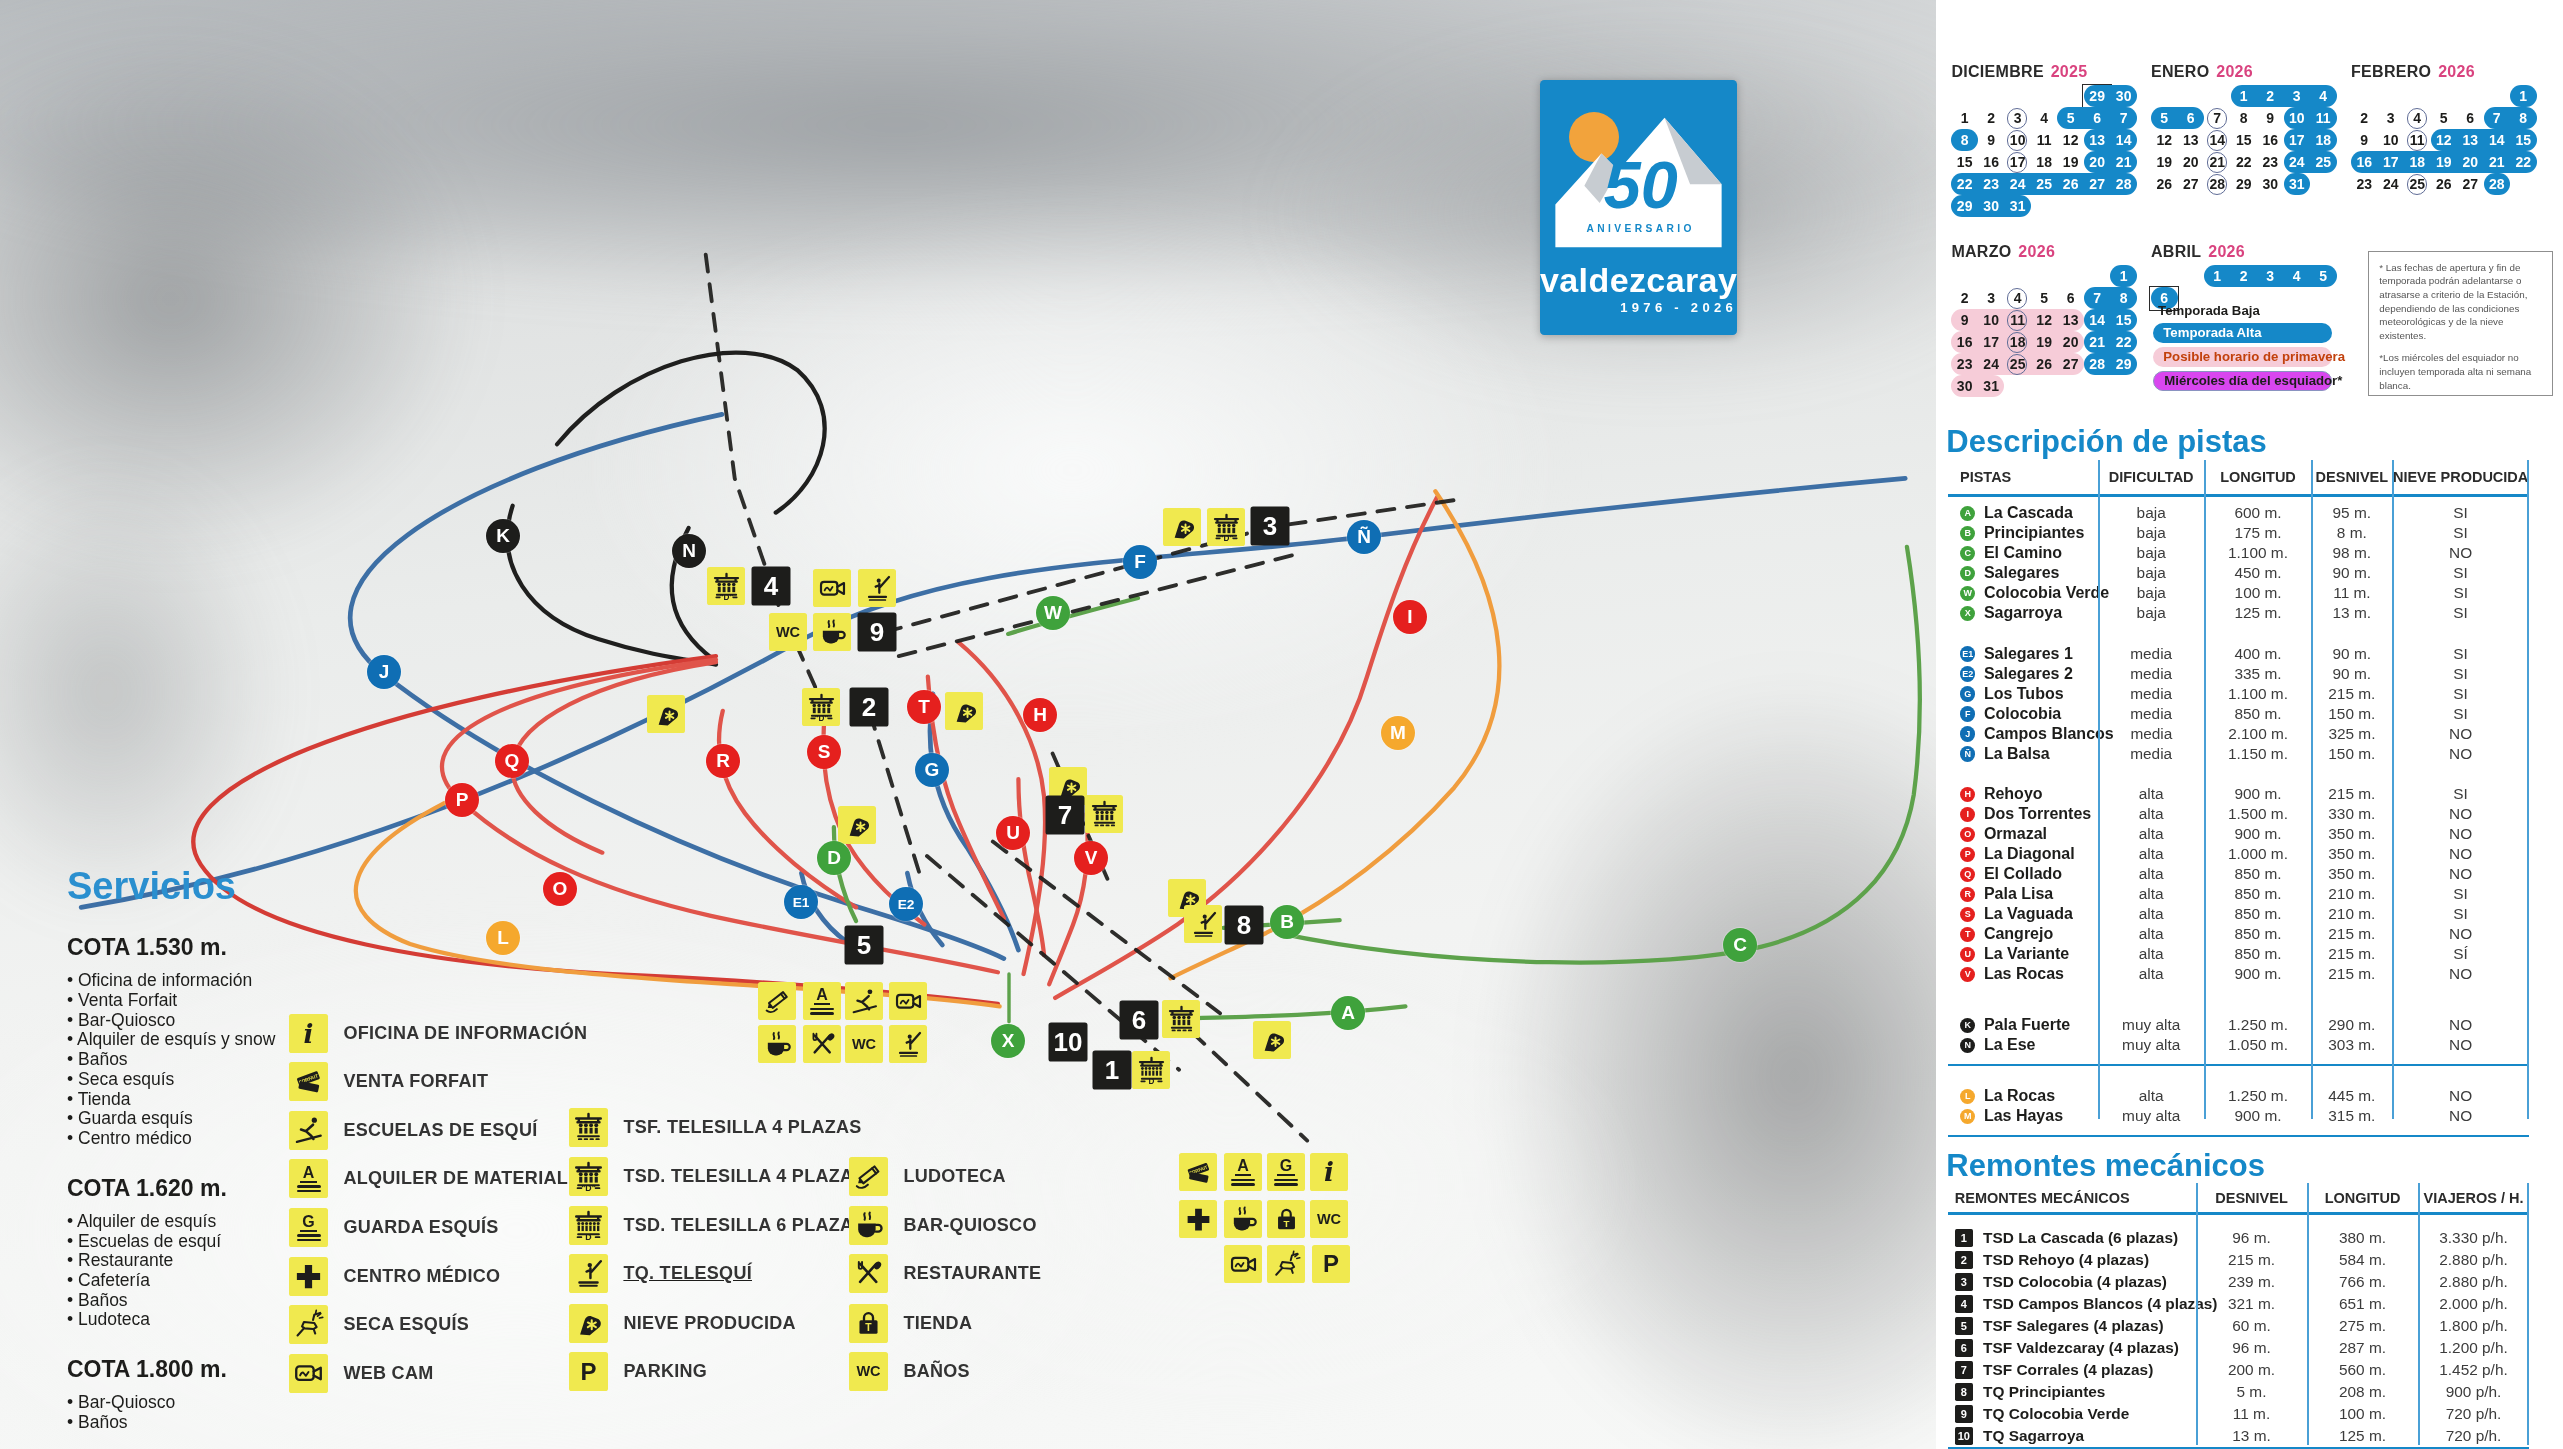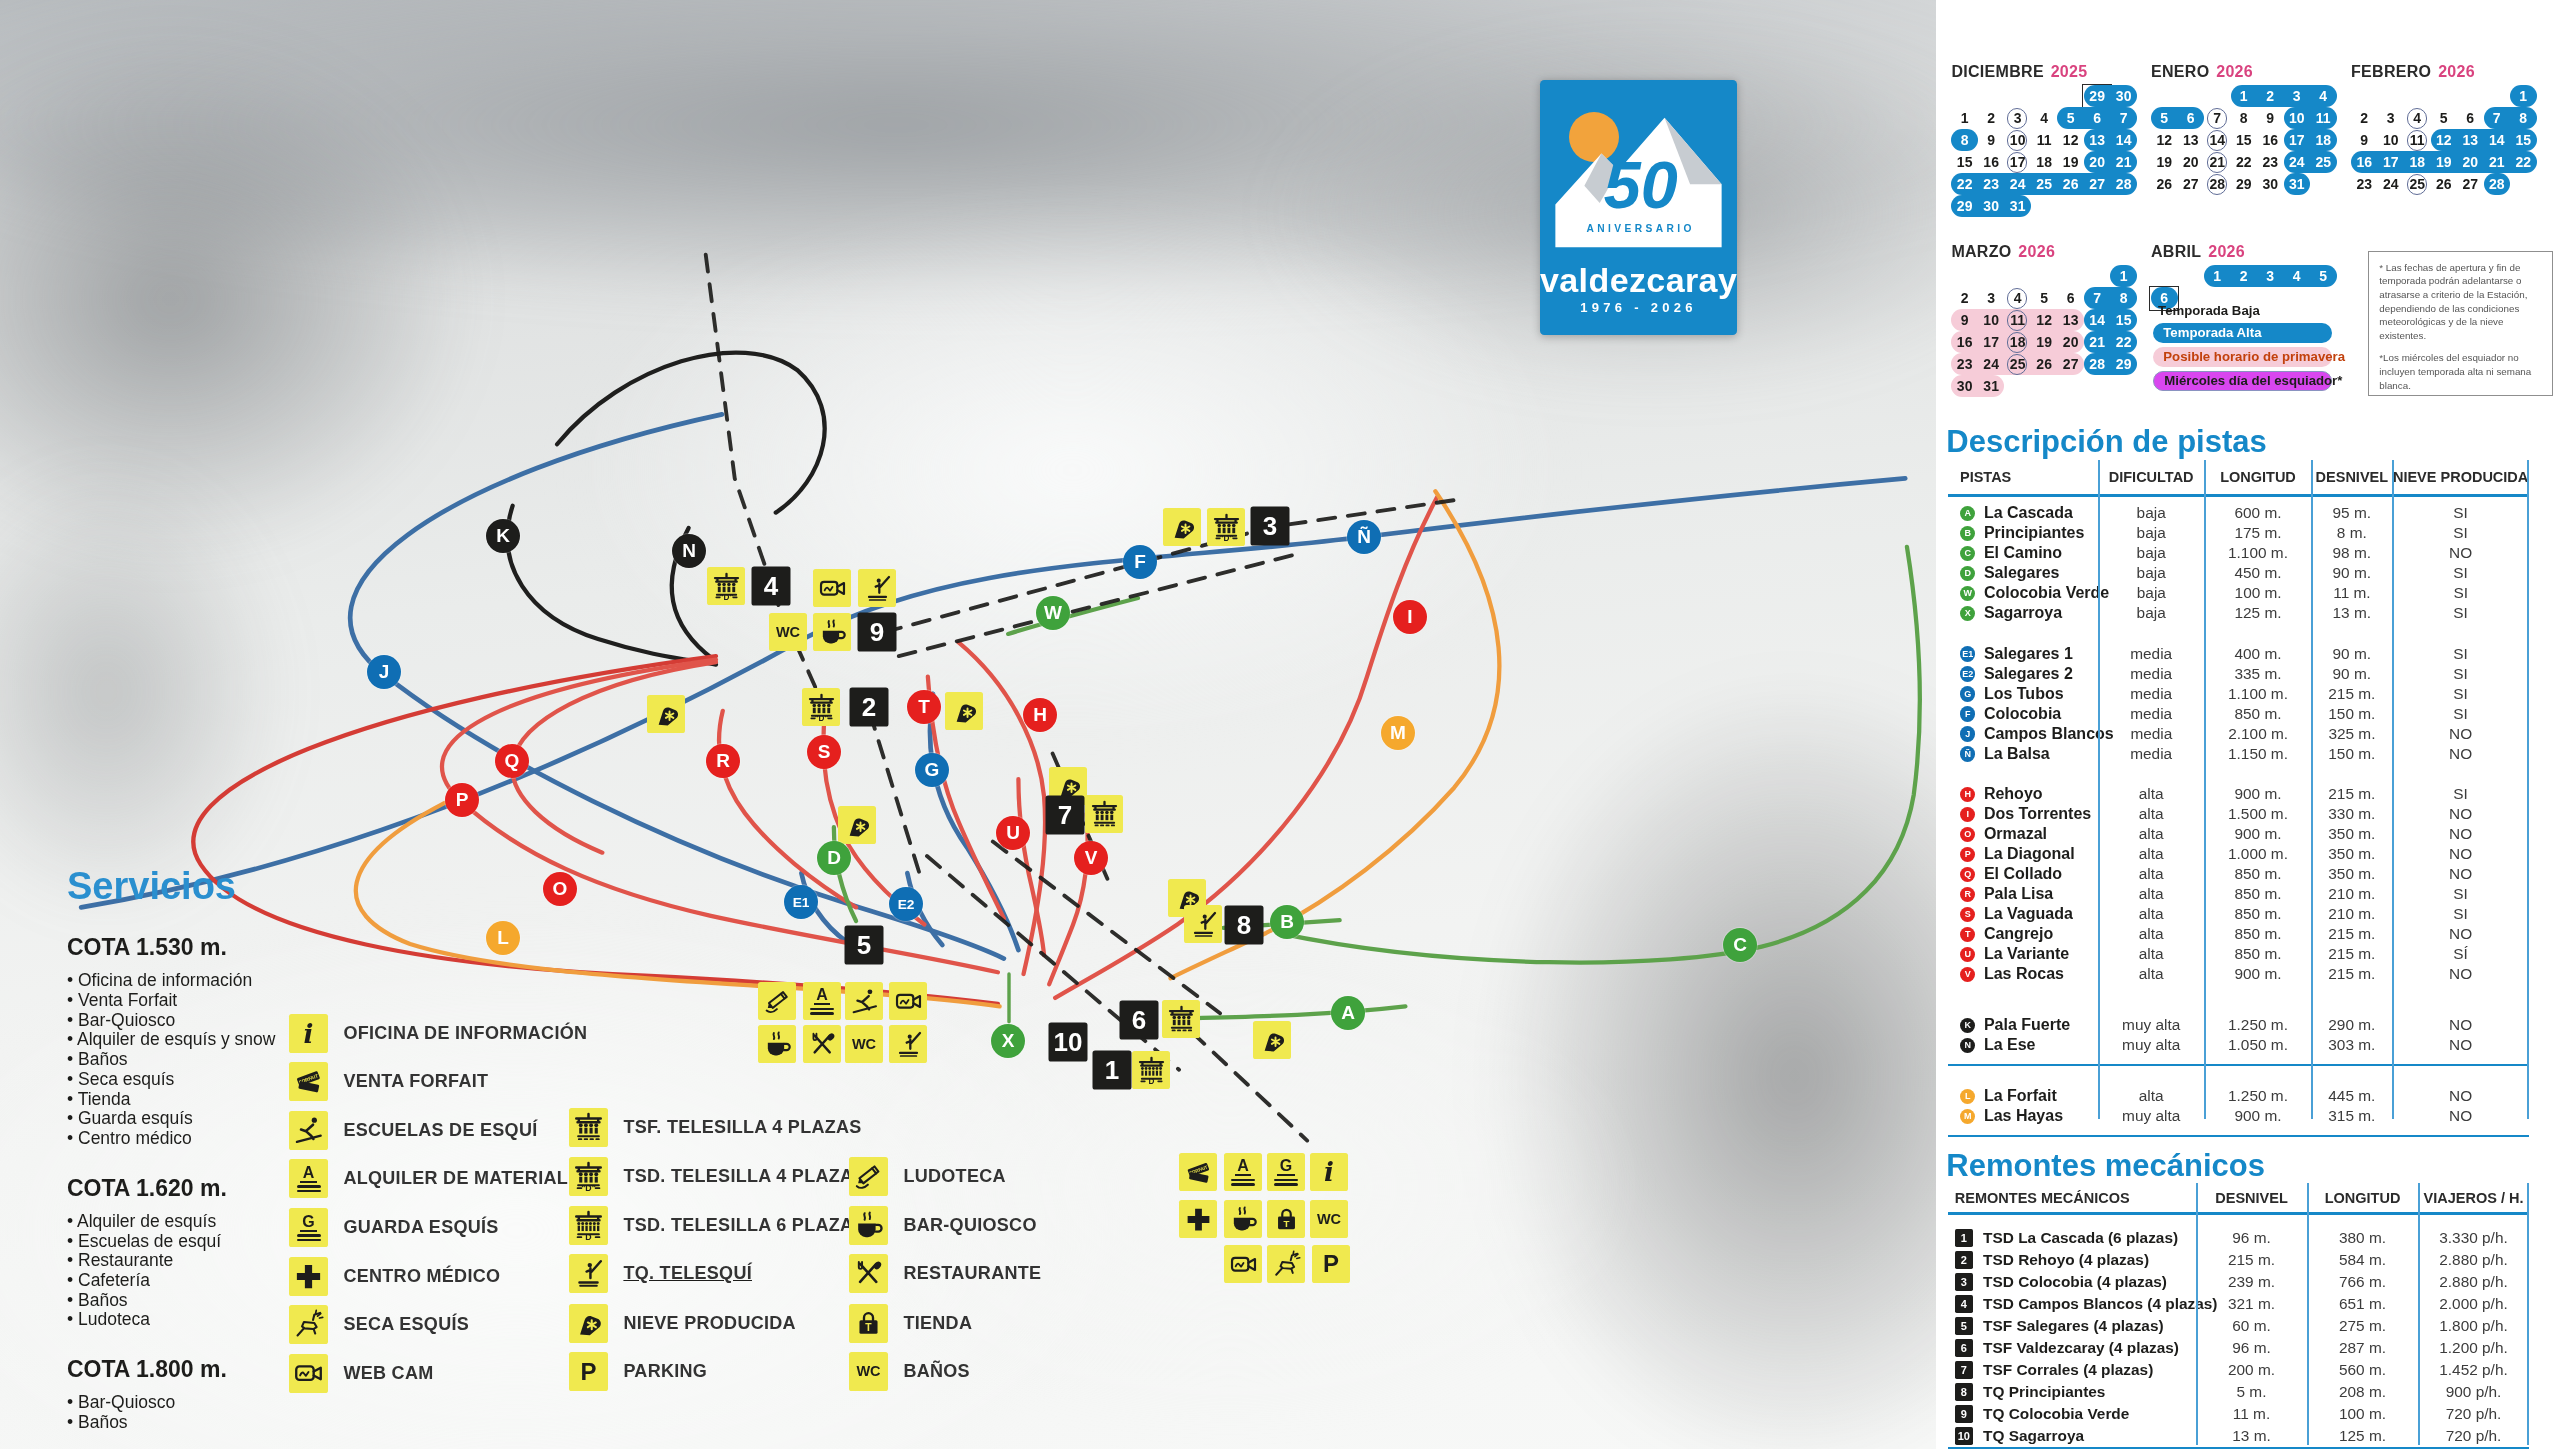--- a/index.html
+++ b/index.html
@@ -36,21 +36,21 @@
   #servicios h1{margin:0;font-size:38px;color:#2a8fcf;font-weight:bold}
   .cota{font-size:23px;font-weight:bold;margin:26px 0 10.3px}
   .svc-list{margin:0;padding:0}
   .svc-list li{list-style:none;font-size:17.5px;line-height:19.7px;color:#1d1d1b}
   .svc-list li::before{content:"•  "}
   
   #logo{position:absolute;left:1540px;top:80px;width:197px;height:255px;background:#1588c8;border-radius:4.3px;
         z-index:8;box-shadow:0 1.7px 8.5px rgba(0,0,0,.25)}
   #logo .sun{position:absolute;left:29px;top:32px;width:50px;height:50px;border-radius:50%;background:#f2a33c}
   #logo .logoname{position:absolute;left:0;top:181px;width:100%;text-align:center;color:#fff;font-size:34px;font-weight:bold;letter-spacing:0.4px}
-  #logo .logoyears{position:absolute;left:0;top:220px;width:100%;text-align:center;color:#fff;font-size:13px;font-weight:bold;letter-spacing:4.3px}
+  #logo .logoyears{position:absolute;left:0;top:220px;width:100%;text-align:right;color:#fff;font-size:13px;font-weight:bold;letter-spacing:4.3px}
   
   #panel{position:absolute;left:1936px;top:0;width:627px;height:1449px;background:#fff}
   .month{position:absolute;width:193px}
   .mtitle{font-size:16px;font-weight:bold;color:#2b2b2b;letter-spacing:0.3px;margin-bottom:4.3px}
   .myear{color:#d9437f;margin-left:6.8px}
   .week{display:flex;height:22px}
   .day{width:26.5px;height:22px;line-height:22px;text-align:center;font-size:14px;font-weight:bold;color:#1d1d1b;position:relative}
   .day.alta{background:#1588c8;color:#fff}
   .day.pink{background:#f6ccd8}
   .rl{border-top-left-radius:11px;border-bottom-left-radius:11px}
@@ -1254,21 +1254,21 @@
               <div class="cw2">1.050 m.</div>
               <div class="cw3">303 m.</div>
               <div class="cw4">NO</div>
             </div>
           </div>
           <div class="gsep"></div>
           <div class="pgroup">
             <div class="prow">
               <div class="cw0">
                 <span class="badge c-orange">L</span>
-                <span class="pname">La Forfait</span>
+                <span class="pname">La Rocas</span>
               </div>
               <div class="cw1">alta</div>
               <div class="cw2">1.250 m.</div>
               <div class="cw3">445 m.</div>
               <div class="cw4">NO</div>
             </div>
             <div class="prow">
               <div class="cw0">
                 <span class="badge c-orange">M</span>
                 <span class="pname">Las Hayas</span>

